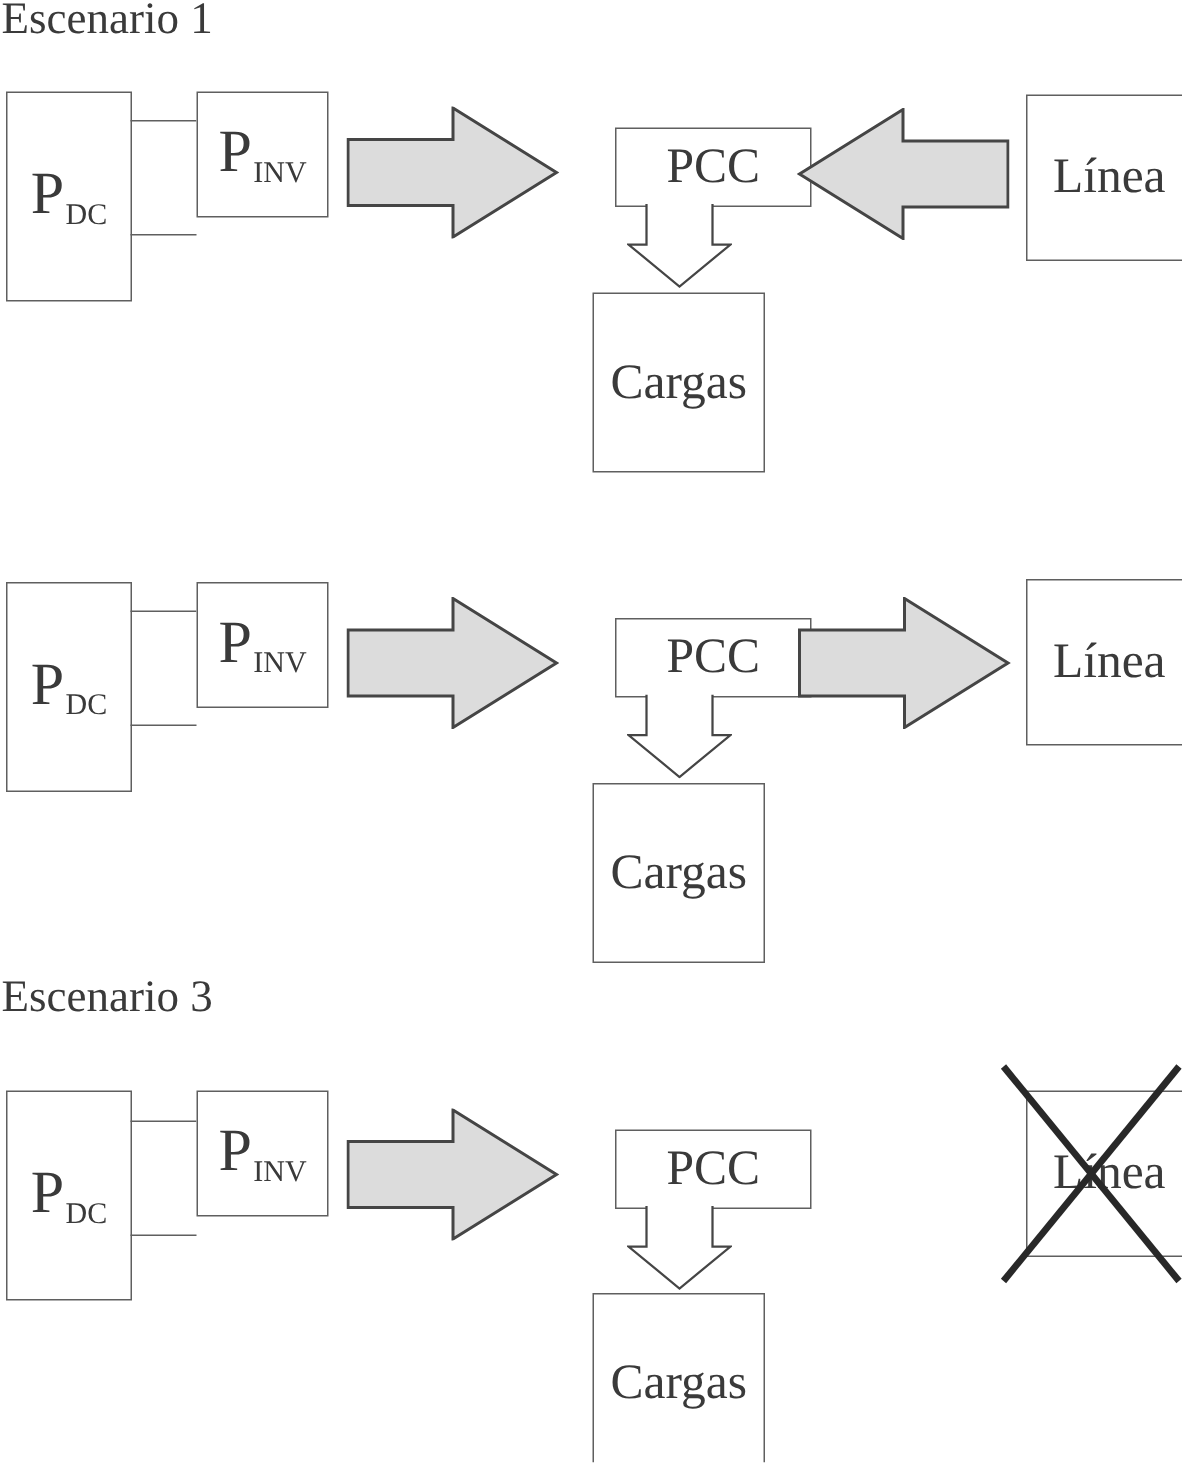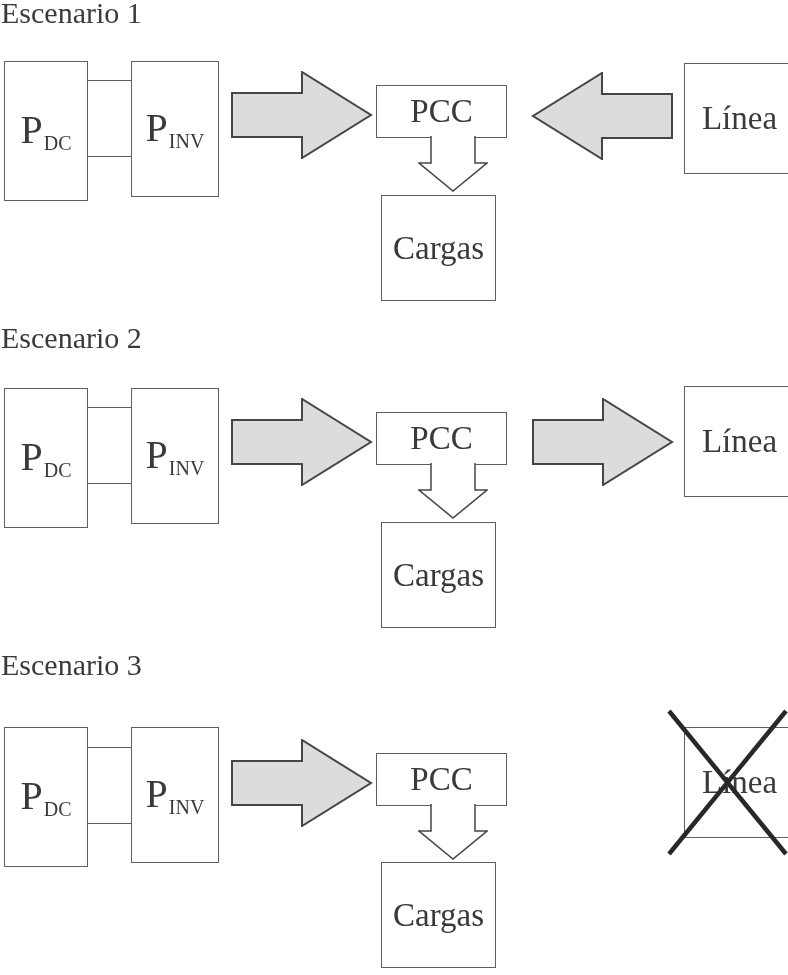--- a/index.html
+++ b/index.html
@@ -10,30 +10,30 @@
   .title{position:absolute;left:1px;font-size:30px;line-height:1;white-space:nowrap;}
   .t1{top:-2px}.t2{top:323px}.t3{top:650px}
   .box{
     position:absolute;box-sizing:border-box;border:1px solid #5f5f5f;background:#fff;
     display:flex;align-items:center;justify-content:center;
   }
   .label{font-size:33px;line-height:1;}
   .pmain{font-size:40px;line-height:1;}
   .psub{font-size:20px;line-height:1;vertical-align:-7px;margin-left:1px;}
   .pdc{left:4px;width:84px;height:140px}
-  .pinv{left:131px;width:88px;height:136px}
+  .pinv{left:131px;width:88px;height:84px}
   .b1{top:61px}.b2{top:388px}.b3{top:727px}
   .conn{
     position:absolute;left:87px;width:44px;height:77px;box-sizing:border-box;
     border-top:1px solid #5f5f5f;border-bottom:1px solid #5f5f5f;
   }
   .c1{top:80px}.c2{top:407px}.c3{top:747px}
-  .pcc{left:376px;width:131px;height:53px}
+  .pcc{left:410px;width:131px;height:53px}
   .pc1{top:85px}.pc2{top:412px}.pc3{top:753px}
-  .cargas{left:381px;width:115px;height:106px}
+  .cargas{left:395px;width:115px;height:120px}
   .cg1{top:195px}.cg2{top:522px}.cg3{top:862px}
   .linea{left:684px;width:111px;height:111px}
   .ln1{top:63px}.ln2{top:386px}.ln3{top:727px}
   svg.arrow{position:absolute;display:block;}
   .ar{left:231px}
   .ar1{top:71px}.ar2{top:398px}.ar3{top:739px}
   .da{left:418px}
   .da1{top:136px}.da2{top:463px}.da3{top:804px}
   .grid-in{left:531px;top:72px}
   .grid-out{left:532px;top:398px}
@@ -71,21 +71,20 @@
   </div>
 
   <svg class="arrow grid-in" width="142" height="88" viewBox="0 0 142 88">
     <polygon points="141,22 71,22 71,1 2,44 71,87 71,66 141,66" fill="#dcdcdc" stroke="#454545" stroke-width="2"></polygon>
   </svg>
 
   <div class="box linea ln1">
     <span class="label">Línea</span>
   </div>
 
-  <div class="title t2">Escenario 2</div>
 
   <div class="box pdc b2">
     <span><span class="pmain">P</span><span class="psub">DC</span></span>
   </div>
   <div class="conn c2"></div>
   <div class="box pinv b2">
     <span><span class="pmain">P</span><span class="psub">INV</span></span>
   </div>
 
   <svg class="arrow ar ar2" width="142" height="88" viewBox="0 0 142 88">

